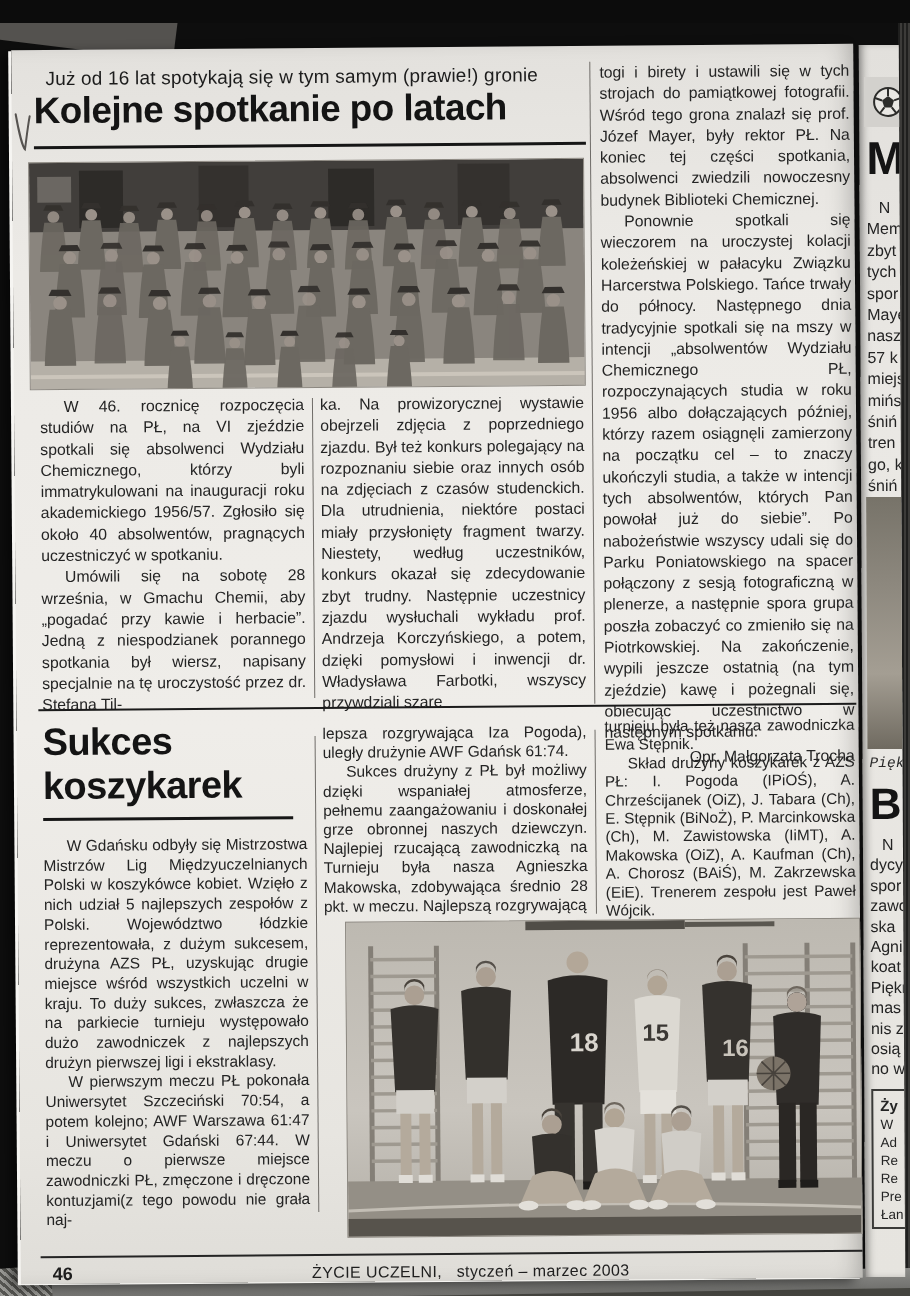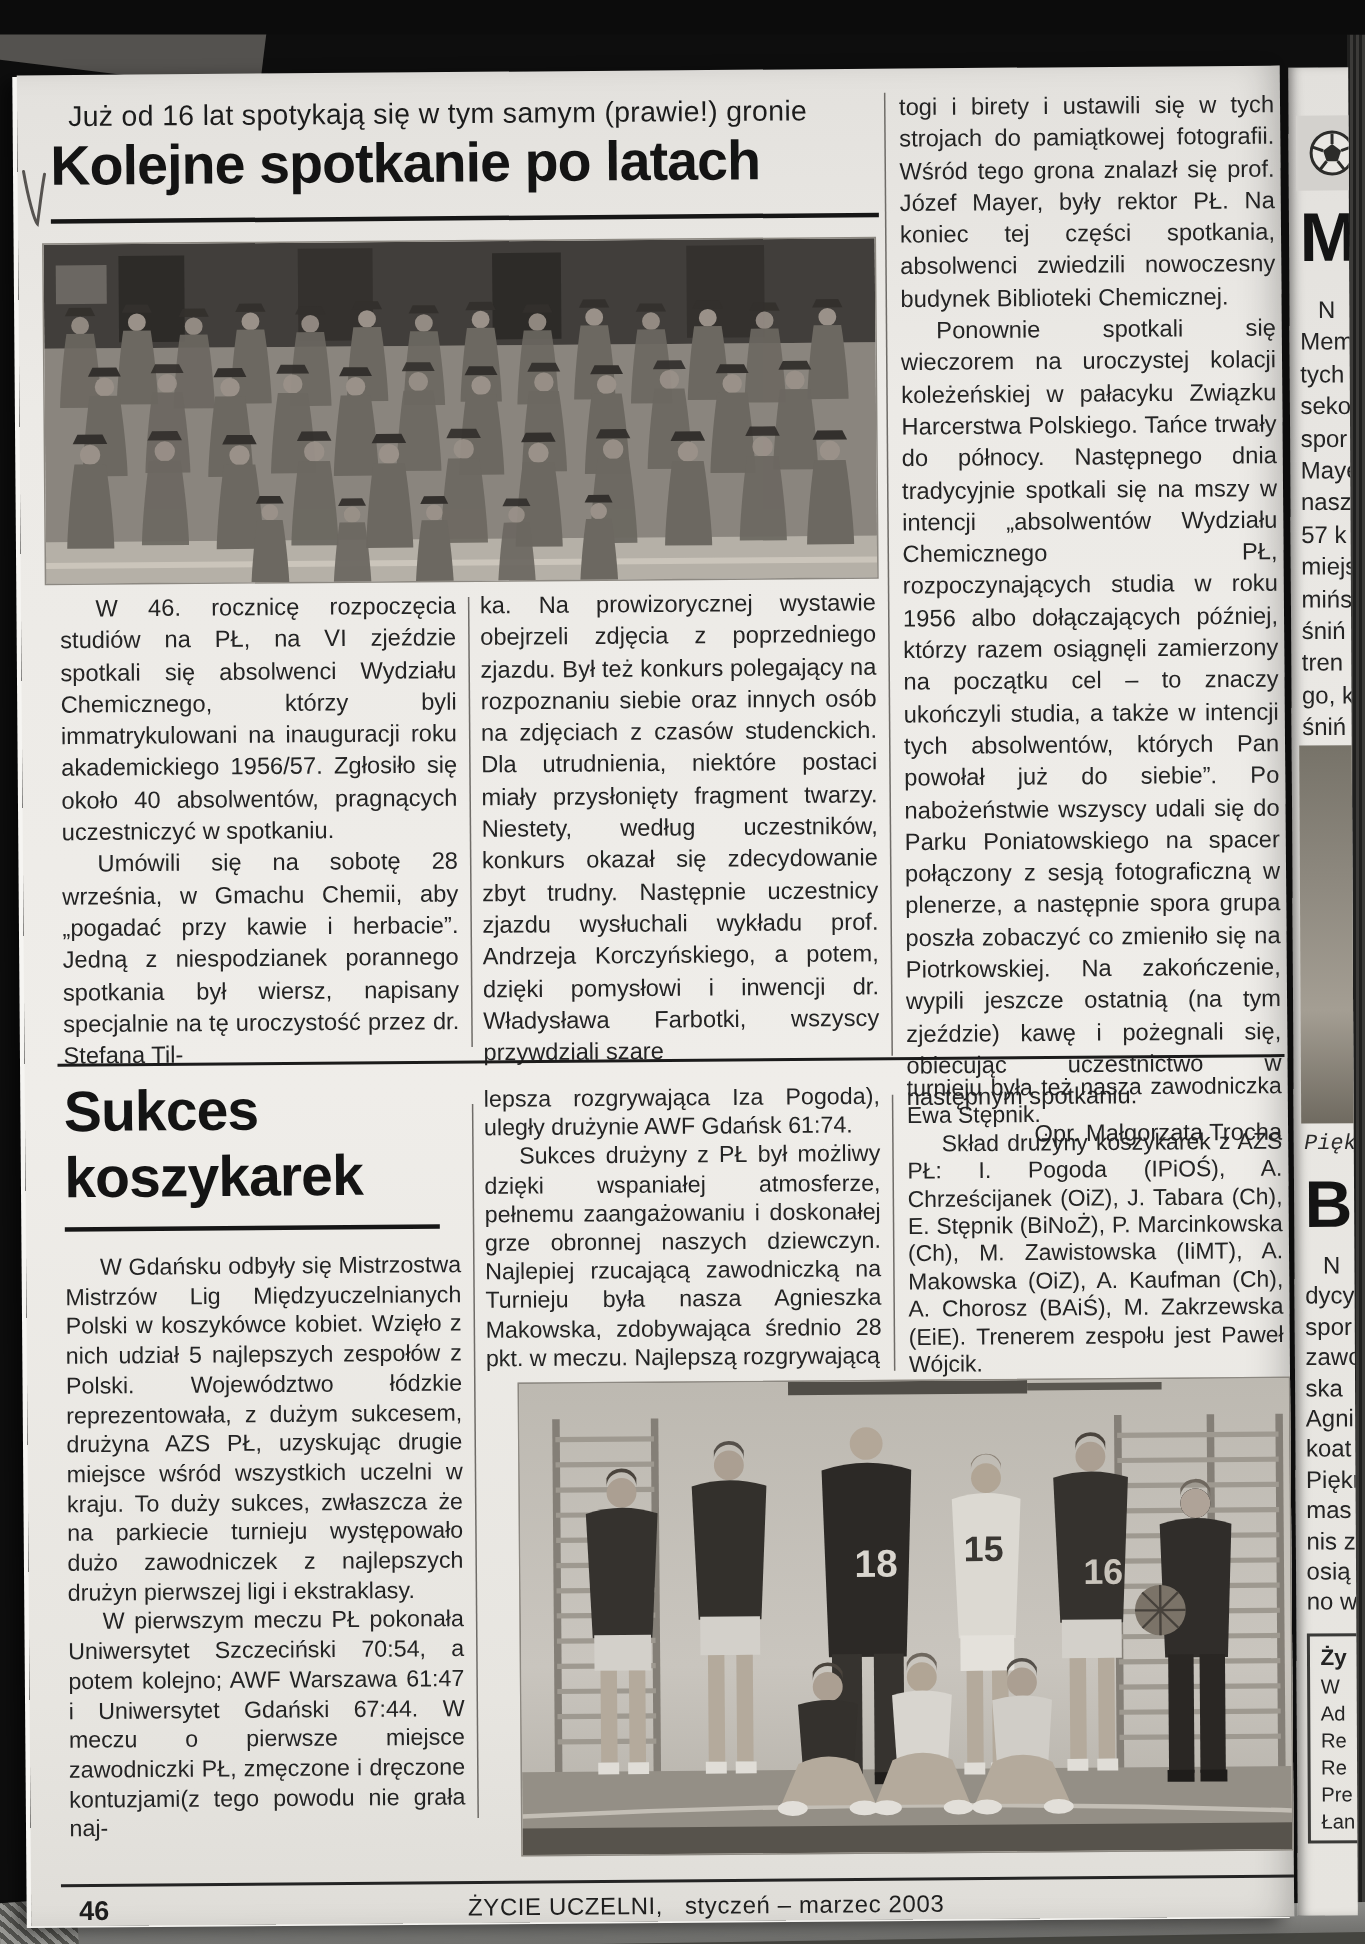--- a/index.html
+++ b/index.html
@@ -358,22 +358,22 @@
       <svg width="36" height="36" viewBox="0 0 36 36" style="position:absolute;left:6px;top:7px">
         <circle cx="18" cy="18" r="14" fill="#e9e7e3" stroke="#2c2c2a" stroke-width="2"></circle>
         <polygon points="18,12 24,16.5 21.7,23.5 14.3,23.5 12,16.5" fill="#2c2c2a"></polygon>
         <path d="M18 12 L18 5 M24 16.5 L31 14 M21.7 23.5 L26 29 M14.3 23.5 L10 29 M12 16.5 L5 14" stroke="#2c2c2a" stroke-width="2" fill="none"></path>
       </svg>
     </div>
     <div class="np-m">M</div>
     <div class="np-frags-top">
       <div class="np-frag ind">N</div>
       <div class="np-frag">Mem</div>
+      <div class="np-frag">zbyt</div>
       <div class="np-frag">tych</div>
-      <div class="np-frag">seko</div>
       <div class="np-frag">spor</div>
       <div class="np-frag">Mayer</div>
       <div class="np-frag">nasz</div>
       <div class="np-frag">57 k</div>
       <div class="np-frag">miejs</div>
       <div class="np-frag">mińs</div>
       <div class="np-frag">śniń</div>
       <div class="np-frag">tren</div>
       <div class="np-frag">go, k</div>
       <div class="np-frag">śniń</div>

